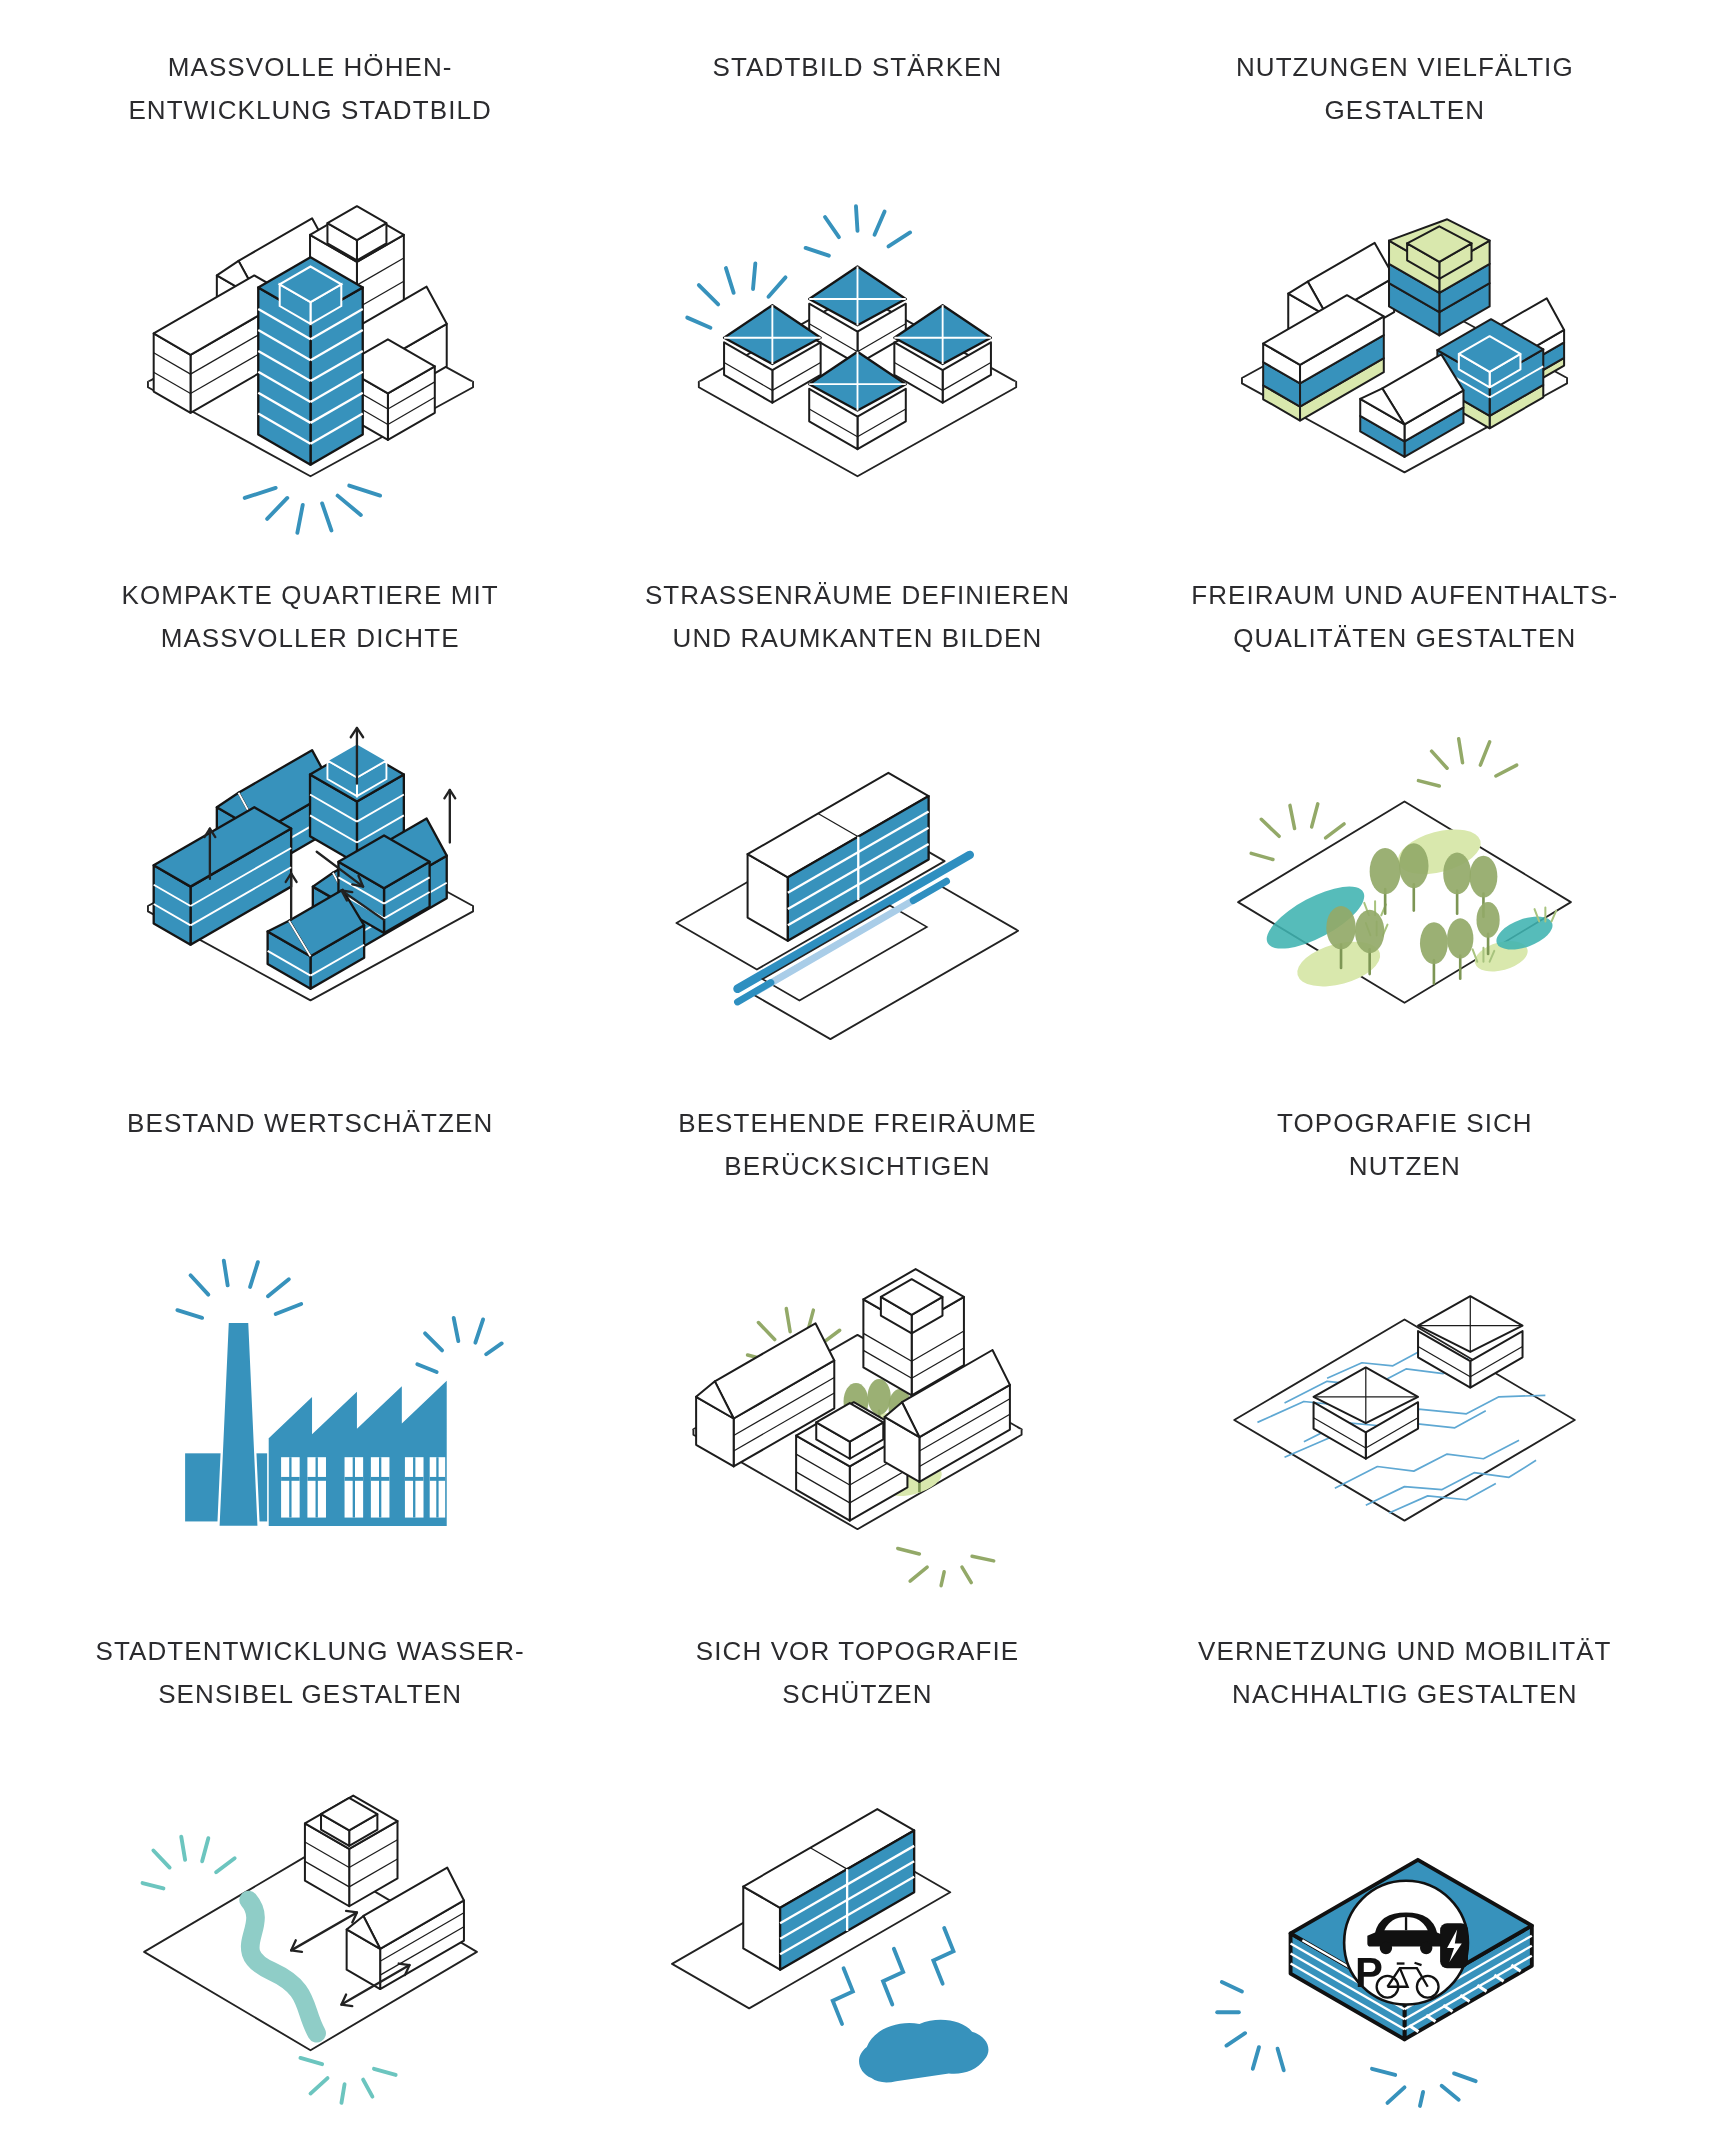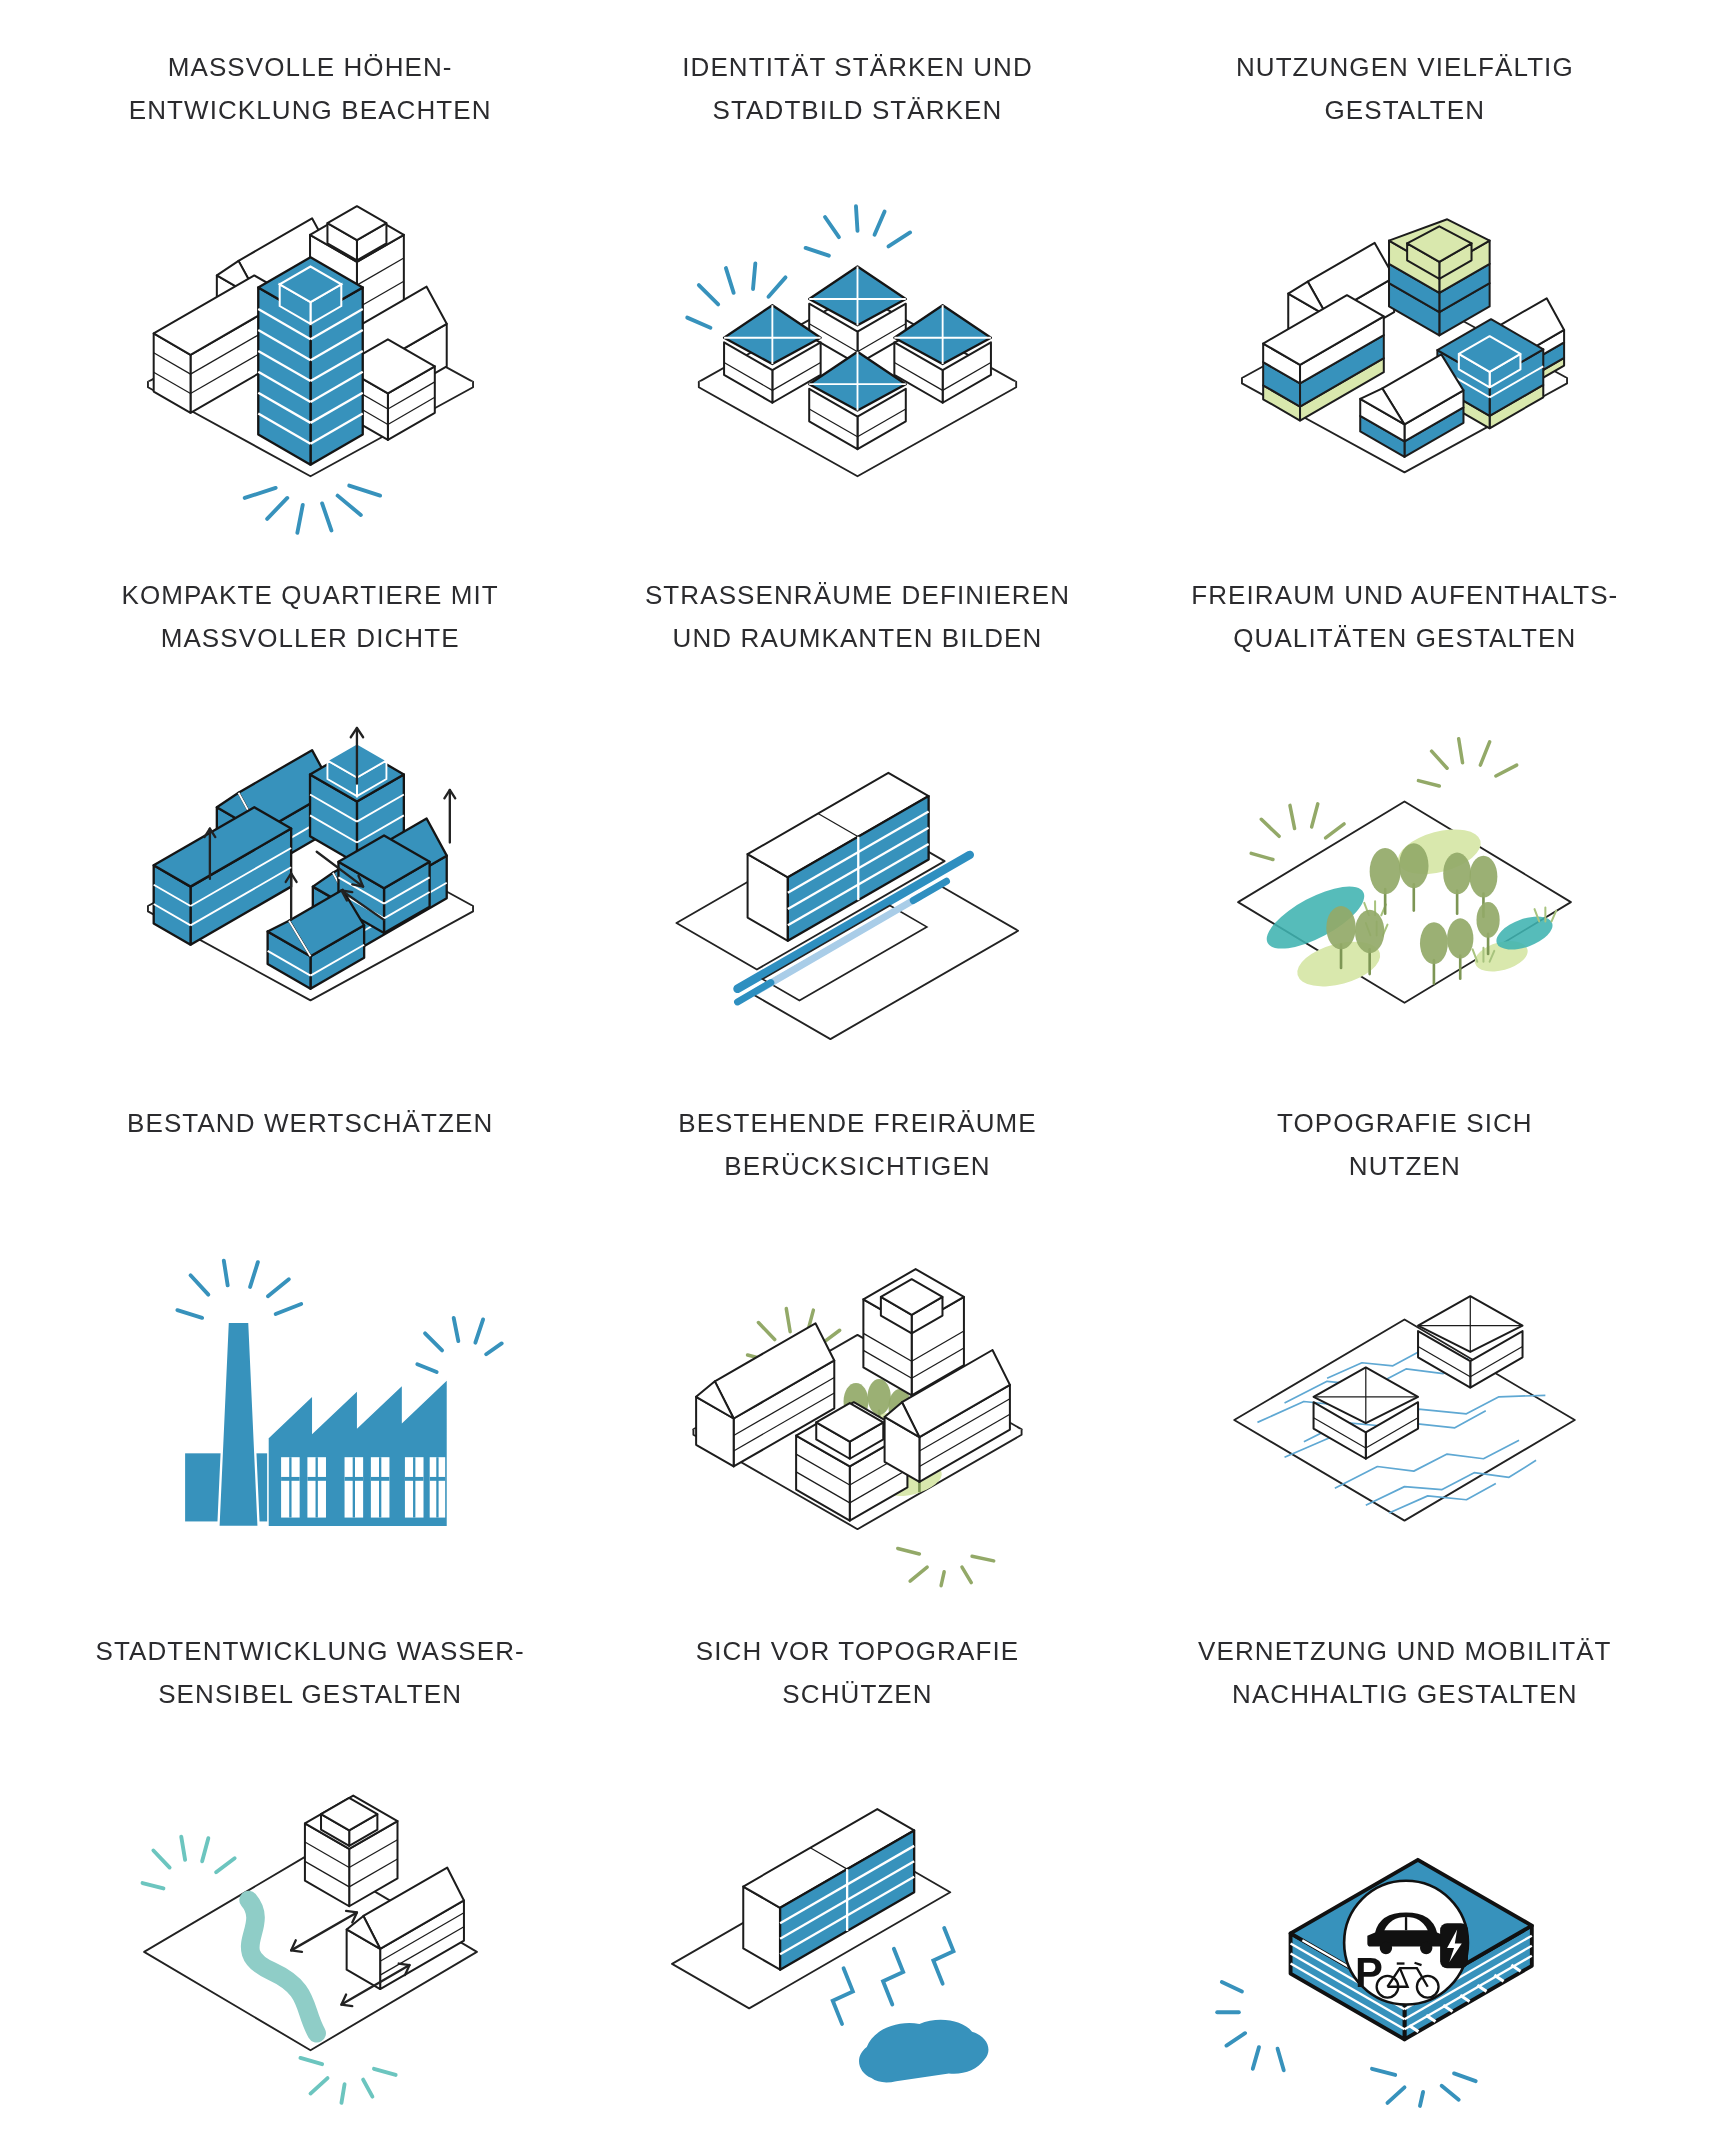--- a/index.html
+++ b/index.html
@@ -28,21 +28,21 @@
   .pond{fill:#3fb3b0;fill-opacity:.88;}
 </style>
 </head>
 <body>
 
 <div class="grid">
 
   <div class="card">
     <div class="card-title">
       <div class="title-line">MASSVOLLE HÖHEN-</div>
-      <div class="title-line">ENTWICKLUNG BEACHTEN</div>
+      <div class="title-line">ENTWICKLUNG STADTBILD</div>
     </div>
     <div class="illus">
       <svg viewBox="0 0 500 460">
         <g>
           <path class="gnd" d="M250,140 L460,255 L250,370 L40,255 Z"></path>
           <path class="gnd" fill="none" d="M40,255 L40,262 L250,377 L460,262 L460,255"></path>
         </g>
         <g>
           <polygon class="bld" points="185,200 280,145 280,95 185,150"></polygon>
           <polygon class="bld" points="185,200 129,167.5 129,117.5 185,150"></polygon>
@@ -114,21 +114,20 @@
             <line class="spB" x1="265" y1="412" x2="277" y2="447"></line>
           <line class="spB" x1="285" y1="402" x2="315" y2="427"></line>
             <line class="spB" x1="300" y1="389" x2="340" y2="402"></line>
         </g>
       </svg>
     </div>
   </div>
 
   <div class="card">
     <div class="card-title">
-      <div class="title-line">IDENTITÄT STÄRKEN UND</div>
       <div class="title-line">STADTBILD STÄRKEN</div>
     </div>
     <div class="illus">
       <svg viewBox="0 0 500 420">
         <g>
           <line class="spB" x1="60" y1="165" x2="30" y2="152"></line>
             <line class="spB" x1="70" y1="135" x2="45" y2="110"></line>
           <line class="spB" x1="90" y1="120" x2="80" y2="88"></line>
             <line class="spB" x1="115" y1="115" x2="118" y2="82"></line>
           <line class="spB" x1="135" y1="125" x2="157" y2="100"></line>

